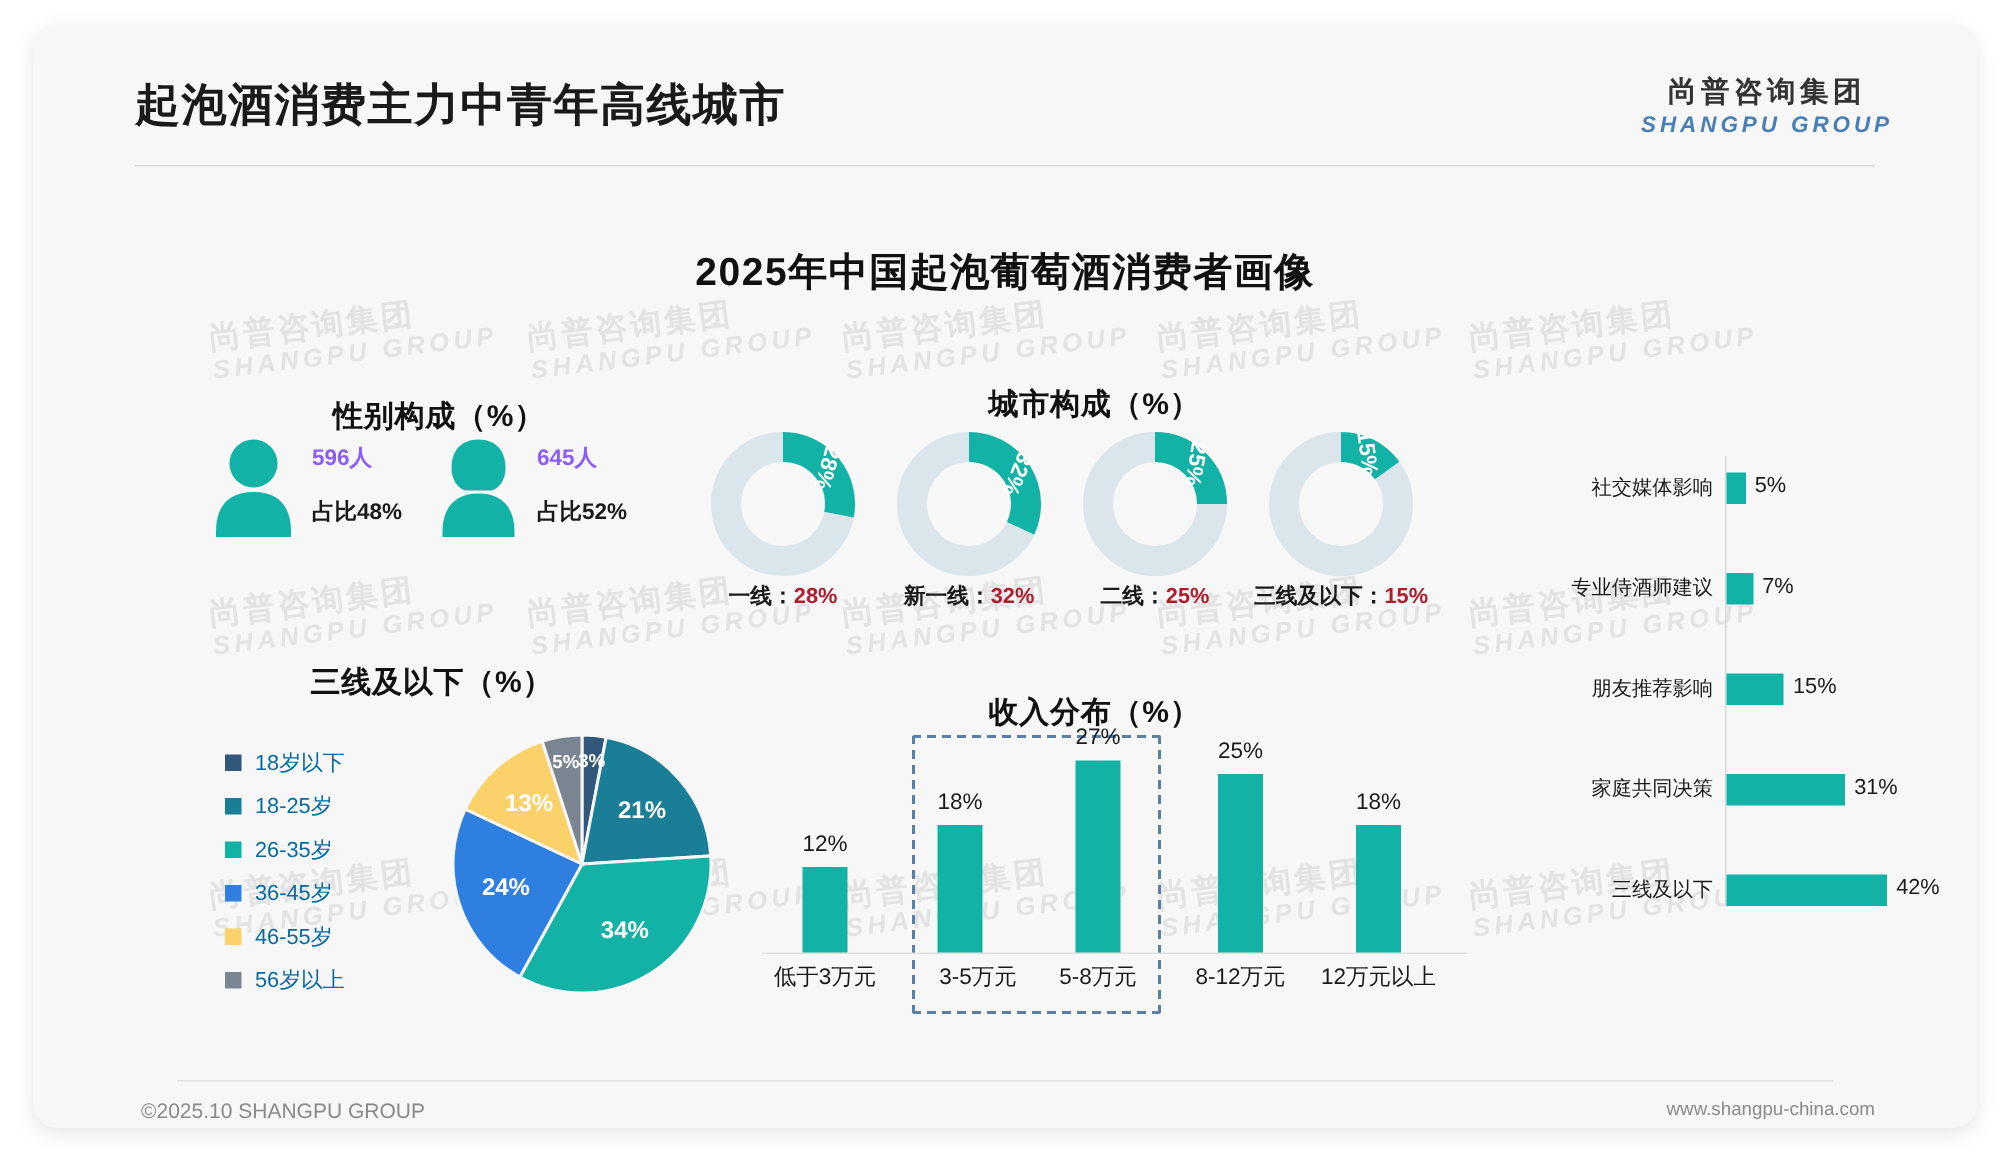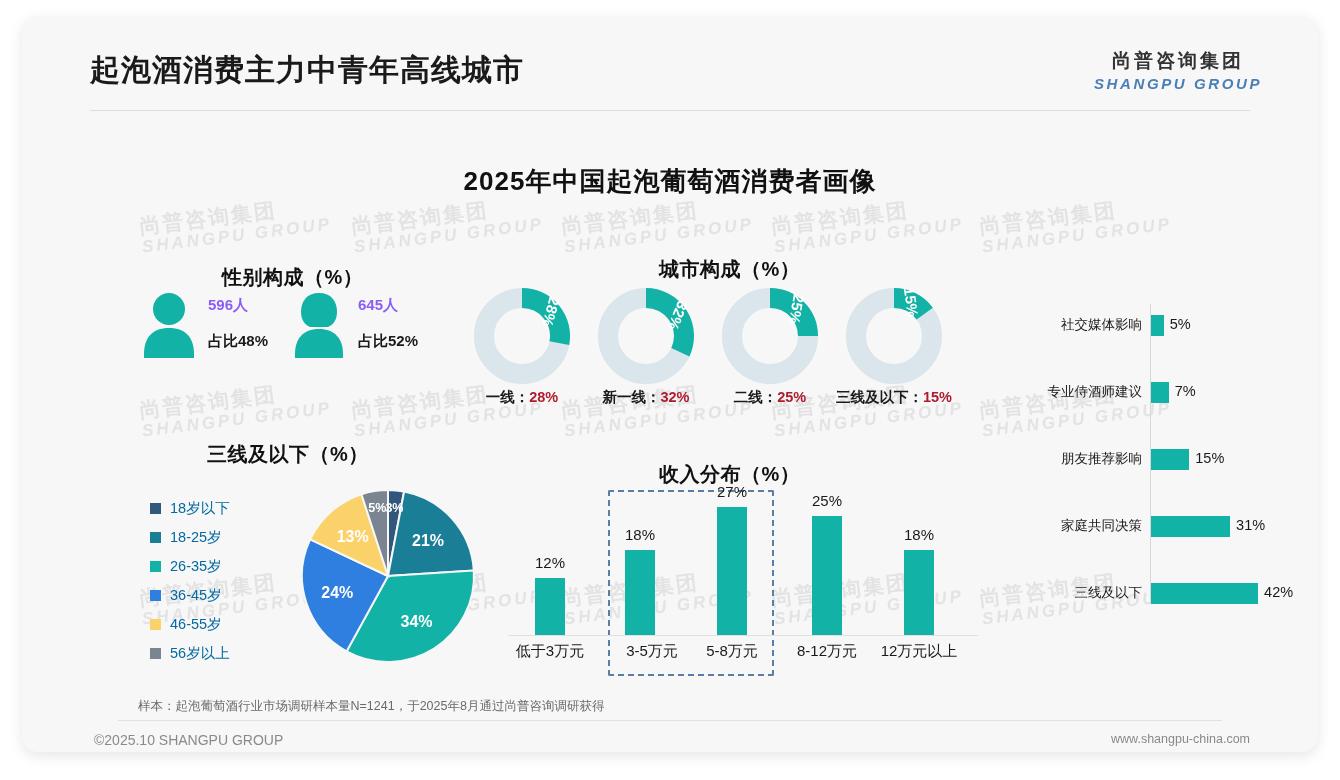--- a/index.html
+++ b/index.html
@@ -349,17 +349,16 @@
           <span class="dec-val" style="left:214.1px">31%</span>
         </div>
         <div class="dec-row" style="top: 276px;">
           <span class="dec-lbl">三线及以下</span>
           <span class="dec-bar" style="width:107.1px"></span>
           <span class="dec-val" style="left:242.1px">42%</span>
         </div>
       </div>
   </div>
 
-  <div class="note">样本：起泡葡萄酒行业市场调研样本量N=1241，于2025年8月通过尚普咨询调研获得</div>
   <div class="foot-rule"></div>
   <div class="copy">©2025.10 SHANGPU GROUP</div>
   <div class="site">www.shangpu-china.com</div>
 </div>
 
 </body></html>

